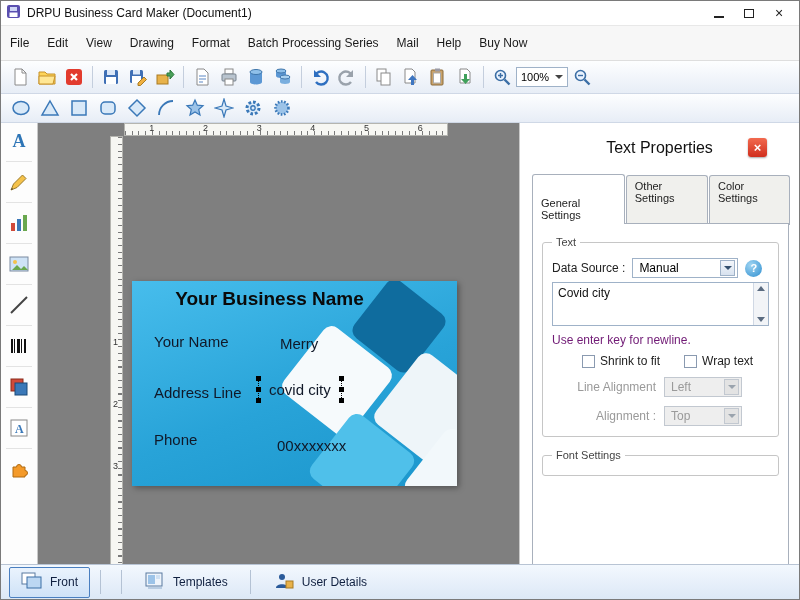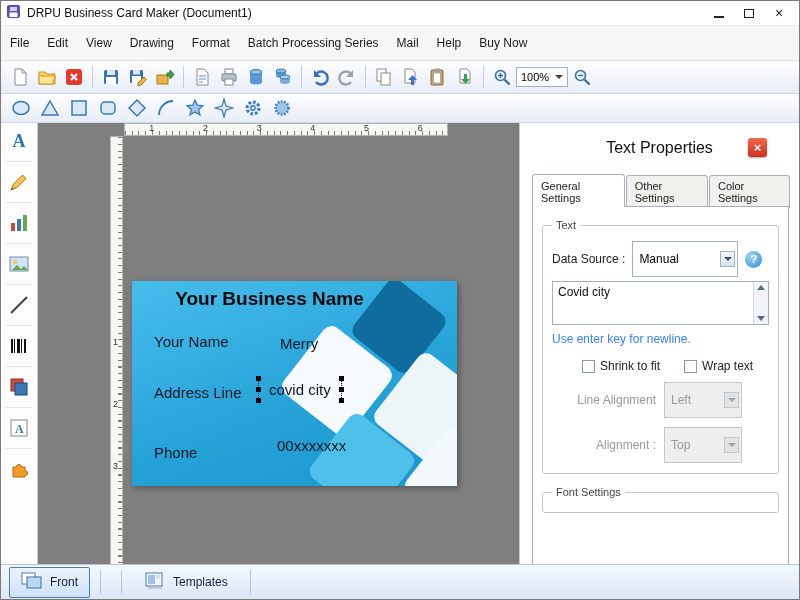--- a/index.html
+++ b/index.html
@@ -65,38 +65,38 @@
   .h-tr{right:-3px;top:-3px;} .h-mr{right:-3px;top:calc(50% - 3px);} .h-br{right:-3px;bottom:-3px;}
 
   
   .props { width:280px; flex:0 0 auto; border-left:1px solid #c9c9c9; position:relative; background:#fff; font-size:12px; }
   .props-title { text-align:center; margin-top:16px; font-size:16px; color:#111; }
   .props-close { position:absolute; top:15px; right:32px; width:19px; height:19px; border-radius:3px;
                  background:linear-gradient(#f26a4f,#d02e1d); color:#fff; display:flex; align-items:center; justify-content:center;
                  font-size:13px; font-weight:bold; box-shadow:0 1px 2px rgba(0,0,0,.35); }
   .tabs { display:flex; margin:16px 8px 0 12px; }
   .tab { padding:4px 8px 3px; font-size:11px; border:1px solid #a8b0bc; border-bottom:none; background:#f0f0ed; border-radius:3px 3px 0 0; color:#222; margin-right:1px; position:relative; top:2px; }
-  .tab.active { background:#fff; top:1px; padding-top:5px; z-index:2; }
+  .tab.active { background:#fff; top:1px; padding-top:22px; z-index:2; }
   .tab-body { border:1px solid #a8b0bc; margin:0 10px 8px 12px; height:372px; background:#fff; position:relative; z-index:1; }
   .group { border:1px solid #c6c6c6; border-radius:3px; margin:12px 9px; padding:4px 9px 10px; }
   .group legend { font-size:11px; color:#444; padding:0 4px; }
   .row-ds { display:flex; align-items:center; gap:7px; margin-top:6px; }
   .lbl { color:#222; }
-  .select { display:flex; align-items:center; justify-content:space-between; border:1px solid #9fb2c8; background:#fff; height:36px; padding:0 2px 0 6px; width:106px;gap:16px; }
+  .select { display:flex; align-items:center; justify-content:space-between; border:1px solid #9fb2c8; background:#fff; height:20px; padding:0 2px 0 6px; width:106px;gap:16px; }
   .sel-arrow-btn { width:15px; height:16px; background:linear-gradient(#f3f6fa,#d8e2ef); border:1px solid #9fb2c8; display:flex; align-items:center; justify-content:center; }
   .sel-arrow-btn .arrow-down { border-top-color:#35506e; }
   .help { width:17px; height:17px; border-radius:50%; background:radial-gradient(circle at 35% 30%,#9fd4f2,#2f8fd0); color:#fff; font-weight:bold; font-size:11px; display:flex; align-items:center; justify-content:center; }
   .text-label { margin-top:9px; }
   .textarea-wrap { position:relative; margin-top:4px; border:1px solid #9fb2c8; height:44px; background:#fff; }
   .textarea-wrap textarea { position:absolute; inset:0; right:15px; border:none; outline:none; resize:none; font-family:"Liberation Sans",sans-serif; font-size:12px; color:#111; padding:3px 5px; }
   .ta-scroll { position:absolute; right:0; top:0; bottom:0; width:15px; border-left:1px solid #d0d8e4; background:#f2f4f7; display:flex; flex-direction:column; justify-content:space-between; align-items:center; padding:3px 0; }
   .tri-up { width:0; height:0; border-left:4px solid transparent; border-right:4px solid transparent; border-bottom:5px solid #5a6b80; }
   .tri-dn { width:0; height:0; border-left:4px solid transparent; border-right:4px solid transparent; border-top:5px solid #5a6b80; }
-  .hint { margin-top:7px; color:#3b82f6; }
-  .checks { display:flex; gap:24px; margin:13px 0 4px 30px; }
+  .hint { margin-top:7px; color:#701a75; }
+  .checks { display:flex; gap:24px; margin:7px 0 4px 30px; }
   .check { display:flex; align-items:center; gap:5px; color:#222; }
   .box { width:13px; height:13px; border:1px solid #8a9ab0; background:#fff; }
   .align-row { display:flex; align-items:center; gap:8px; margin:9px 0 0 14px; color:#9a9a9a; }
   .align-row:first-of-type { margin-top:18px; }
   .align-lbl { width:90px; text-align:right; }
   .select.disabled { background:#eeeeee; color:#9a9a9a; border-color:#c2c8d0; width:78px; }
   .select.disabled .sel-arrow-btn { background:#e3e3e3; border-color:#c2c8d0; }
   .select.disabled .arrow-down { border-top-color:#9aa3ad; }
   .font-row { display:flex; gap:12px; margin-top:8px; align-items:center; }
   .font-input { flex:1; height:21px; border:1px solid #c2c8d0; background:#f2f2f2; color:#8a8a8a; display:flex; align-items:center; padding:0 6px; font-size:11px; }
@@ -426,21 +426,21 @@
         <span class="sel">
           <span>covid city</span>
           <span class="handle h-tl"></span>
           <span class="handle h-ml"></span>
           <span class="handle h-bl"></span>
           <span class="handle h-tr"></span>
           <span class="handle h-mr"></span>
           <span class="handle h-br"></span>
         </span>
 
-        <span class="f-label" style="top:163px">Phone</span>
+        <span class="f-label" style="top:150px">Phone</span>
         <span class="f-value" style="left:145px;top:156px">00xxxxxxx</span>
       </div>
     </div>
 
     <div class="props">
       <div class="props-title">Text Properties</div>
       <div class="props-close">×</div>
 
       <div class="tabs">
         <span class="tab active">General Settings</span>
@@ -523,15 +523,23 @@
     <span class="bb-item">
       <span><svg width="22" height="20" viewBox="0 0 22 20">
             <rect x="2" y="2" width="16" height="13" fill="#eef4fb" stroke="#5a7aa0"></rect>
             <rect x="4" y="4" width="7" height="9" fill="#9cc3e8"></rect>
             <rect x="12" y="4" width="4" height="4" fill="#cfe0f2"></rect>
             <rect x="4" y="16" width="14" height="2" fill="#b8cce2"></rect>
           </svg></span>
       <span>Templates</span>
     </span>
     <span class="bb-sep"></span>
+    <span class="bb-item">
+      <span><svg width="22" height="20" viewBox="0 0 22 20">
+            <circle cx="9" cy="6" r="3" fill="#2a5a9a"></circle>
+            <path d="M3 17c0-5 12-5 12 0z" fill="#2a5a9a"></path>
+            <rect x="13" y="10" width="7" height="7" fill="#e8b24a" stroke="#a97b22"></rect>
+          </svg></span>
+      <span>User Details</span>
+    </span>
   </div>
 
 </div>
 
 </body></html>

